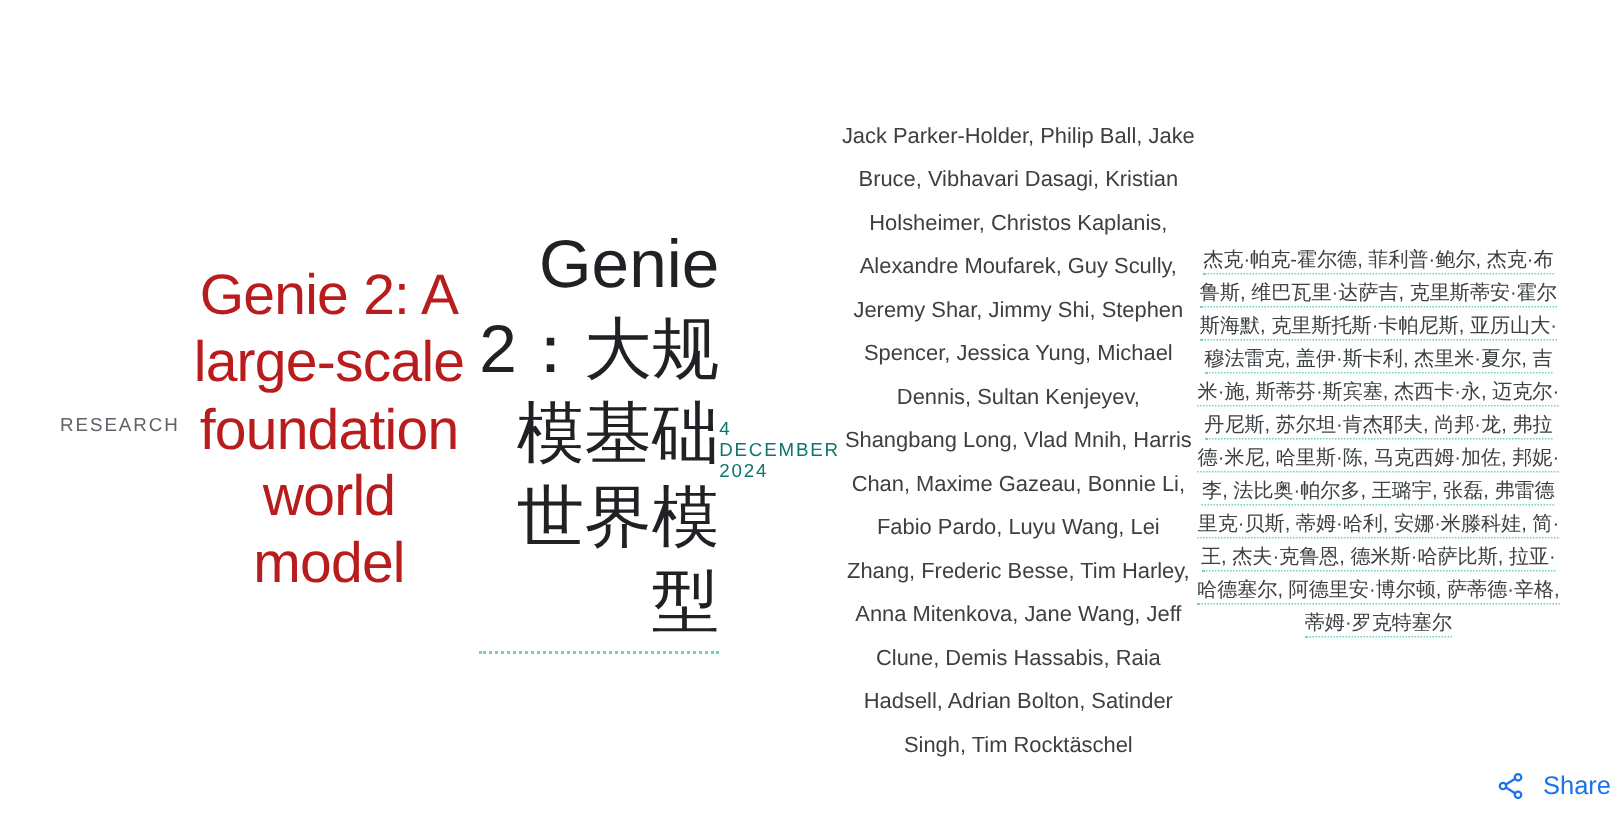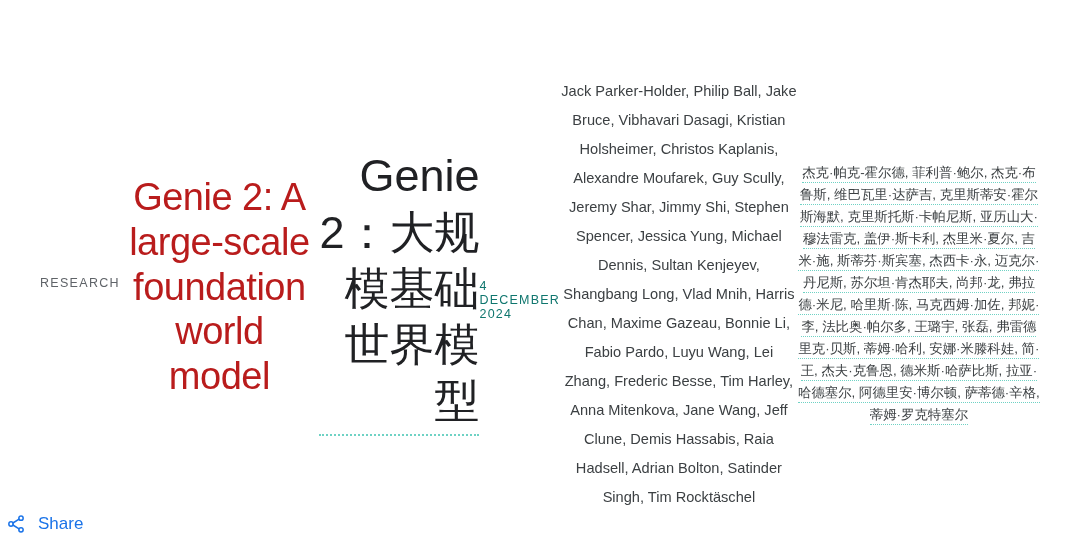--- a/index.html
+++ b/index.html
@@ -87,21 +87,21 @@
     -webkit-box-decoration-break: clone;
     padding-bottom: 2px;
   }
   .share-row {
     position: absolute;
     left: 0;
     right: 0;
     bottom: 14px;
     display: flex;
     align-items: center;
-    justify-content: flex-start;
+    justify-content: flex-end;
     gap: 10px;
   }
   .share-btn {
     display: inline-flex;
     align-items: center;
     gap: 12px;
     color: #1a73e8;
     font-size: 17px;
     cursor: pointer;
     background: none;

